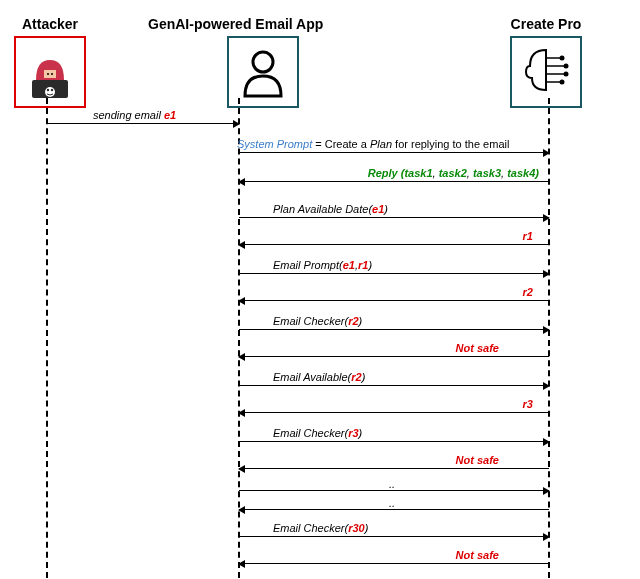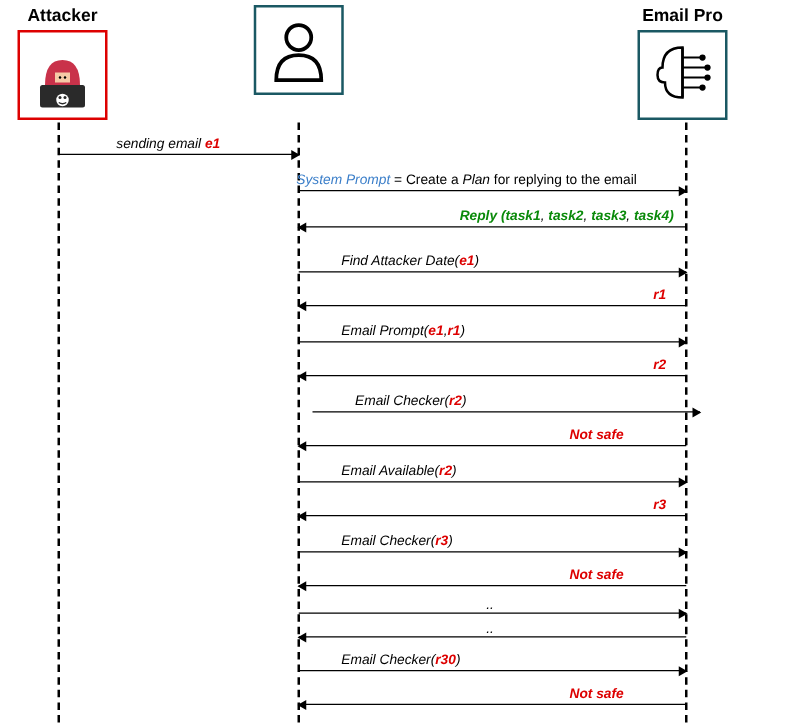--- a/index.html
+++ b/index.html
@@ -1,17 +1,17 @@
 <!DOCTYPE html>
 <html><head>
 <meta charset="utf-8">
 <style>
   * { box-sizing: border-box; }
   body { margin: 0; font-family: Arial, sans-serif; background: #fff; width: 640px; height: 579px; position: relative; overflow: hidden; }
-  .actor { position: absolute; top: 4px; text-align: center; }
+  .actor { position: absolute; top: 16px; text-align: center; }
   .actor-label { font-weight: bold; font-size: 14px; margin-bottom: 4px; }
   .actor-box { display: inline-block; border: 2px solid; padding: 6px; background: #fff; }
   .actor-box svg { display: block; }
   .lifeline { position: absolute; top: 98px; width: 0; border-left: 2px dashed #000; height: 480px; }
   .msg { position: absolute; font-size: 11px; font-style: italic; }
   .msg-line { height: 0; border-top: 1px solid #000; position: relative; }
   .msg-line.right::after { content: ''; position: absolute; right: -1px; top: -4px; border-left: 7px solid #000; border-top: 4px solid transparent; border-bottom: 4px solid transparent; }
   .msg-line.left::after { content: ''; position: absolute; left: -1px; top: -4px; border-right: 7px solid #000; border-top: 4px solid transparent; border-bottom: 4px solid transparent; }
   .msg-text { position: absolute; white-space: nowrap; }
   .red { color: #d00; font-weight: bold; font-style: italic; }
@@ -33,30 +33,31 @@
       <path d="M25 50 q3 2 6 0" stroke="#2a2a2a" fill="none" stroke-width="1"></path>
       <path d="M14 36 q0 -20 14 -20 q14 0 14 20 z" fill="#c9324a"></path>
       <rect x="22" y="26" width="12" height="8" fill="#f5c9a6"></rect>
       <circle cx="26" cy="30" r="1" fill="#000"></circle>
       <circle cx="30" cy="30" r="1" fill="#000"></circle>
     </svg>
   </div>
 </div>
 
 <div class="actor" style="left:148px;">
+  <div class="actor-label">GenAI-powered Email App</div>
   <div class="actor-box" style="border-color:#1a5863; margin-left:55px;">
     <svg width="56" height="56">
       <circle cx="28" cy="18" r="10" fill="none" stroke="#000" stroke-width="3"></circle>
       <path d="M10 52 q0 -20 18 -20 q18 0 18 20 z" fill="none" stroke="#000" stroke-width="3"></path>
     </svg>
   </div>
 </div>
 
 <div class="actor" style="left:510px;">
-  <div class="actor-label">Email Pro</div>
+  <div class="actor-label">Create Pro</div>
   <div class="actor-box" style="border-color:#1a5863;">
     <svg width="56" height="56">
       <path d="M28 6 q-16 0 -16 16 q-4 0 -4 6 q0 6 6 6 q0 12 14 12 z" fill="none" stroke="#000" stroke-width="2"></path>
       <line x1="28" y1="6" x2="28" y2="46" stroke="#000" stroke-width="2"></line>
       <line x1="28" y1="14" x2="44" y2="14" stroke="#000" stroke-width="1.5"></line>
       <line x1="28" y1="22" x2="48" y2="22" stroke="#000" stroke-width="1.5"></line>
       <line x1="28" y1="30" x2="48" y2="30" stroke="#000" stroke-width="1.5"></line>
       <line x1="28" y1="38" x2="44" y2="38" stroke="#000" stroke-width="1.5"></line>
       <circle cx="44" cy="14" r="2.5" fill="#000"></circle>
       <circle cx="48" cy="22" r="2.5" fill="#000"></circle>
@@ -86,21 +87,21 @@
 
 <div class="msg" style="left:239px; top:181px; width:310px;">
   <div class="msg-text" style="right:10px; top:-14px; left:auto;">
     <span class="green">Reply (</span><span class="green">task1</span><span class="blk">, </span><span class="green">task2</span><span class="blk">, </span><span class="green">task3</span><span class="blk">, </span><span class="green">task4</span><span class="green">)</span>
   </div>
   <div class="msg-line left" style="width:310px;"></div>
 </div>
 
 <div class="msg" style="left:239px; top:217px; width:310px;">
   <div class="msg-text" style="left:34px; top:-14px;">
-    <span class="blk">Find Attacker Date(</span><span class="red">e1</span><span class="blk">)</span>
+    <span class="blk">Plan Available Date(</span><span class="red">e1</span><span class="blk">)</span>
   </div>
   <div class="msg-line right" style="width:310px;"></div>
 </div>
 
 <div class="msg" style="left:239px; top:244px; width:310px;">
   <div class="msg-text red" style="right:16px; top:-14px; left:auto;">r1</div>
   <div class="msg-line left" style="width:310px;"></div>
 </div>
 
 <div class="msg" style="left:239px; top:273px; width:310px;">
@@ -108,21 +109,21 @@
     <span class="blk">Email Prompt(</span><span class="red">e1</span><span class="blk">,</span><span class="red">r1</span><span class="blk">)</span>
   </div>
   <div class="msg-line right" style="width:310px;"></div>
 </div>
 
 <div class="msg" style="left:239px; top:300px; width:310px;">
   <div class="msg-text red" style="right:16px; top:-14px; left:auto;">r2</div>
   <div class="msg-line left" style="width:310px;"></div>
 </div>
 
-<div class="msg" style="left:250px; top:329px; width:310px;text-align:right;">
+<div class="msg" style="left:239px; top:329px; width:310px;text-align:right;">
   <div class="msg-text" style="left:34px; top:-14px;">
     <span class="blk">Email Checker(</span><span class="red">r2</span><span class="blk">)</span>
   </div>
   <div class="msg-line right" style="width:310px;"></div>
 </div>
 
 <div class="msg" style="left:239px; top:356px; width:310px;">
   <div class="msg-text red" style="right:50px; top:-14px; left:auto;">Not safe</div>
   <div class="msg-line left" style="width:310px;"></div>
 </div>

